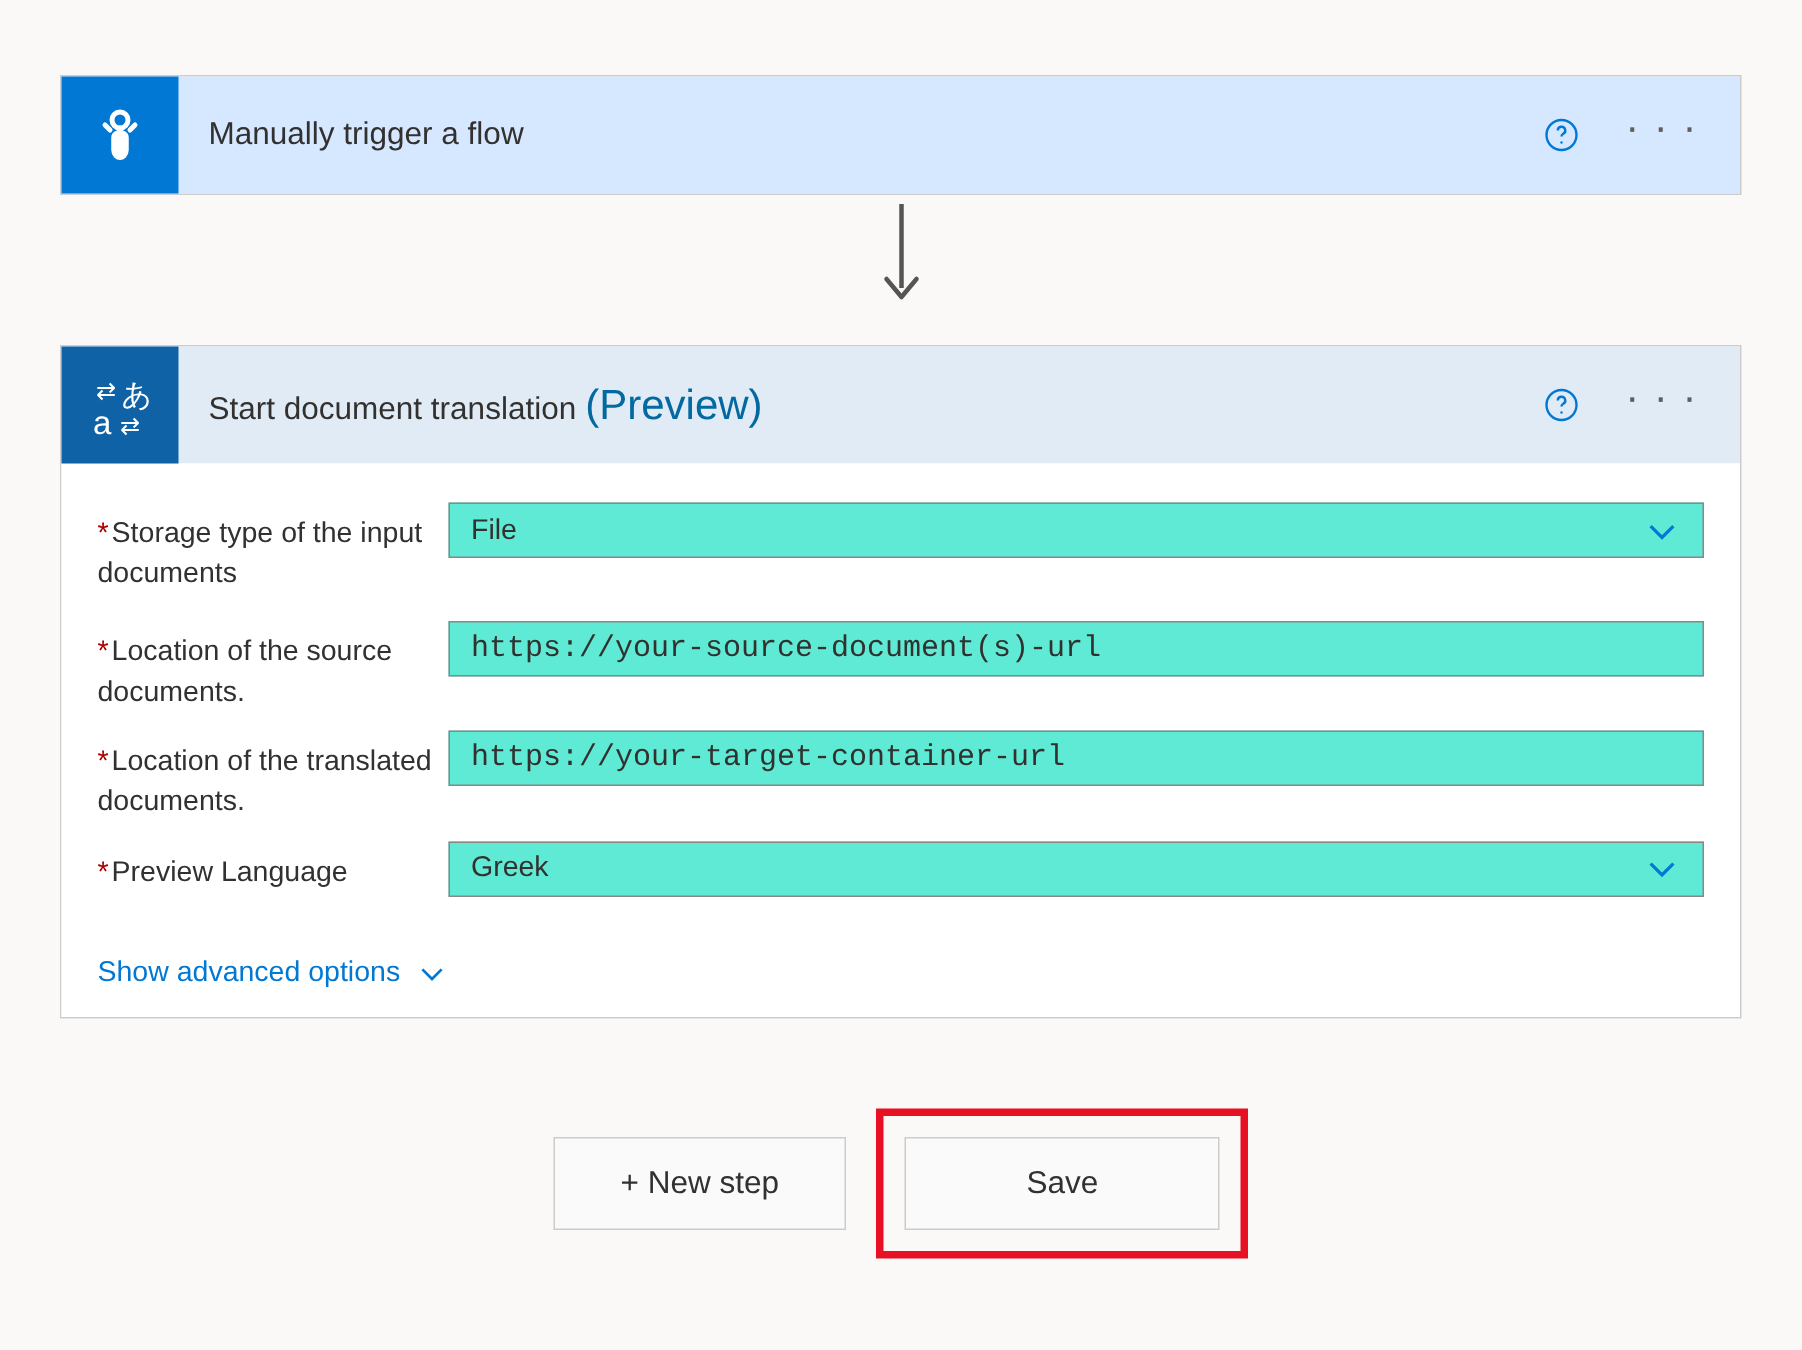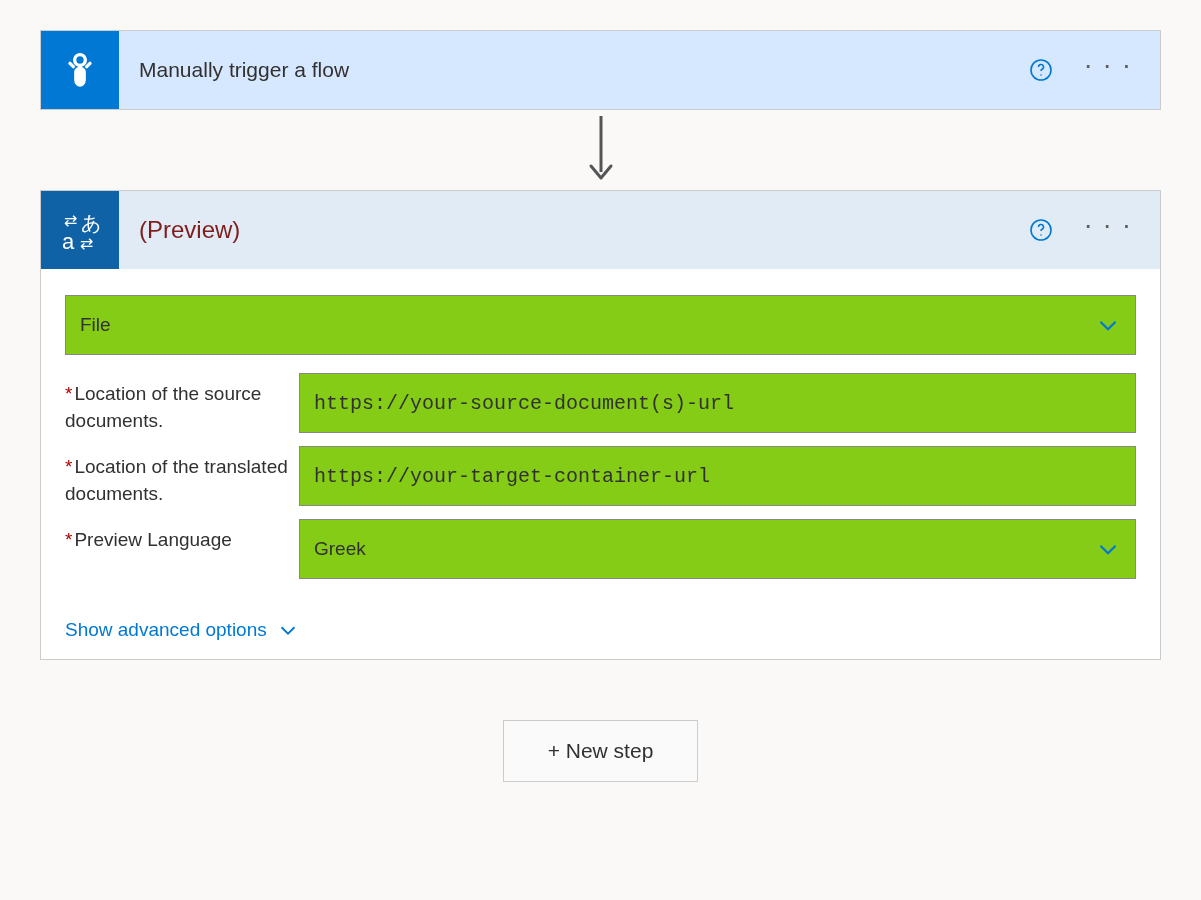--- a/index.html
+++ b/index.html
@@ -9,20 +9,21 @@
     padding: 30px 40px;
     font-size: 19px;
     color: #323130;
   }
   .canvas { max-width: 1125px; margin: 0 auto; }
 
   
   .card {
     border: 1px solid #cccccc;
     background: #fff;
+    margin-top: 20px;
   }
   .card-header {
     display: flex;
     align-items: center;
     height: 78px;
   }
   .card-header.trigger-header {
     background: #d6e8ff;
   }
   .card-header.action-header {
@@ -40,21 +41,21 @@
   .trigger-icon { background: #0078d4; }
   .action-icon { background: #1062a6; }
   .header-title {
     flex: 1;
     padding-left: 20px;
     font-size: 21px;
     display: flex;
     align-items: baseline;
     gap: 6px;
   }
-  .preview-tag { color: #7f1d1d; font-size: 24px; }
+  .preview-tag { color: #0369a1; font-size: 28px; }
   .header-actions {
     display: flex;
     align-items: center;
     gap: 30px;
     padding-right: 28px;
   }
   .help-icon {
     width: 24px; height: 24px;
     color: #0078d4;
     display:flex; align-items:center; justify-content:center;
@@ -91,22 +92,22 @@
     flex-shrink: 0;
     font-size: 19px;
     padding-top: 8px;
     padding-right: 10px;
     line-height: 1.4;
   }
   .form-label .req { color: #a80000; margin-right: 2px;}
   .form-control {
     flex: 1;
     border: 1px solid #8a8886;
-    background: #84cc16;
-    height: 60px;
+    background: #5eead4;
+    height: 37px;
     display: flex;
     align-items: center;
     padding: 0 14px;
     font-size: 19px;
     position: relative;
   }
   .form-control.mono {
     font-family: "Consolas", "Courier New", monospace;
     font-size: 20px;
     letter-spacing: 0px;
@@ -193,37 +194,39 @@
     <div class="card-header action-header">
       <div class="header-icon action-icon">
         <svg width="46" height="46" viewBox="0 0 46 46">
           <text x="7" y="19" font-size="16" fill="white" font-family="Arial">⇄</text>
           <text x="24" y="23" font-size="20" fill="white" font-family="Arial">あ</text>
           <text x="5" y="42" font-size="22" fill="white" font-family="Arial">a</text>
           <text x="23" y="42" font-size="16" fill="white" font-family="Arial">⇄</text>
         </svg>
       </div>
       <div class="header-title">
+        <span>Start document translation</span>
         <span class="preview-tag">(Preview)</span>
       </div>
       <div class="header-actions">
         <span class="help-icon">
           <svg width="24" height="24" viewBox="0 0 24 24" fill="none" stroke="#0078d4" stroke-width="1.6">
             <circle cx="12" cy="12" r="10"></circle>
             <path d="M9.5 9 a2.5 2.5 0 1 1 3.5 2.3 c-.8.4-1 1-1 1.7"></path>
             <circle cx="12" cy="17" r="0.8" fill="#0078d4" stroke="none"></circle>
           </svg>
         </span>
         <span class="ellipsis">· · ·</span>
       </div>
     </div>
 
     <div class="card-body">
 
       <div class="form-row">
+        <div class="form-label"><span class="req">*</span><span>Storage type of the input documents</span></div>
         <div class="form-control">
           <span>File</span>
           <span class="chevron-right">
             <svg width="26" height="26" viewBox="0 0 24 24" fill="none" stroke="#0078d4" stroke-width="2">
                 <polyline points="5 9 12 16 19 9"></polyline>
               </svg>
           </span>
         </div>
       </div>
 
@@ -259,15 +262,18 @@
         <svg width="22" height="22" viewBox="0 0 24 24" fill="none" stroke="#0078d4" stroke-width="2">
             <polyline points="5 9 12 16 19 9"></polyline>
           </svg>
       </div>
 
     </div>
   </div>
 
   <div class="footer">
     <button class="btn">+ New step</button>
+    <span class="save-highlight">
+      <button class="btn">Save</button>
+    </span>
   </div>
 
 </div>
 
 </body></html>

